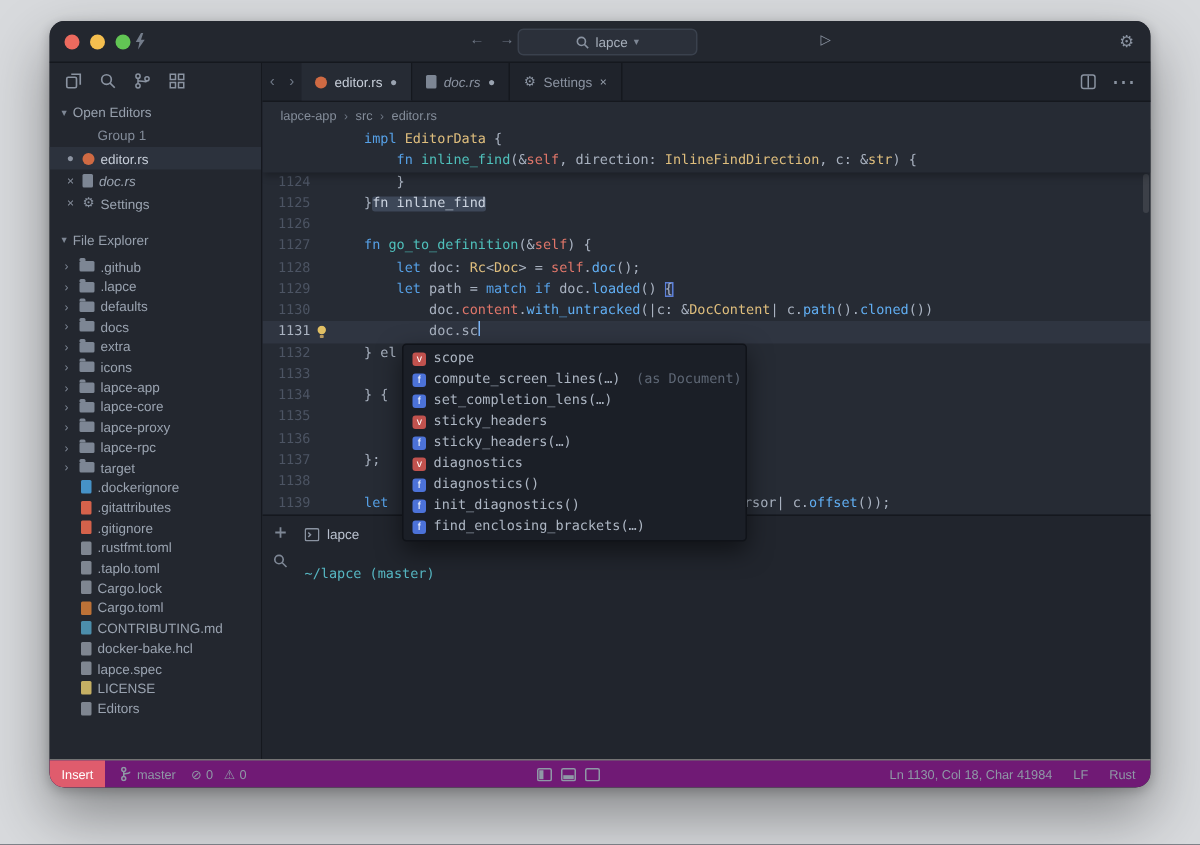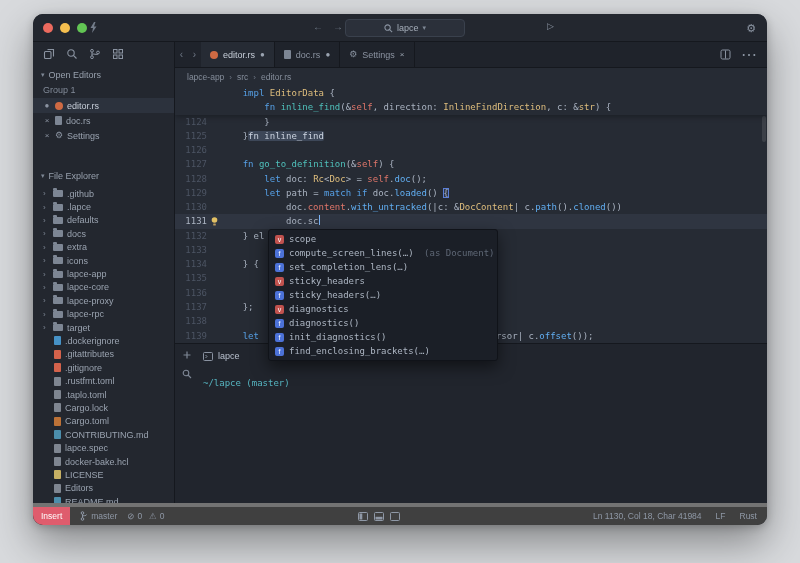--- a/index.html
+++ b/index.html
@@ -18,26 +18,26 @@
 .palette .chev{font-size:7px;color:#7e8795}
 .play{position:absolute;left:514px;top:7px;font-size:9px;color:#8a93a1}
 .gearbtn{position:absolute;right:11px;top:6px;font-size:11px;color:#8a93a1;line-height:16px}
 
 .main{flex:1;display:flex;min-height:0}
 
 .sidebar{flex:0 0 142px;background:#23272f;border-right:1px solid #15181e;display:flex;flex-direction:column;overflow:hidden;font-size:9px}
 .activity{height:24px;display:flex;align-items:center;gap:11px;padding:0 10px}
 .section-h{height:17px;display:flex;align-items:center;gap:4px;padding:0 8px;color:#97a0ad}
 .section-h .schev{font-size:7px;color:#7e8795}
-.section-h.fe{margin-top:24px}
-.group-h{height:15px;line-height:15px;padding-left:10px;color:#828b99}
+.section-h.fe{margin-top:8px}
+.group-h{height:15px;line-height:15px;padding-left:32px;color:#828b99}
 .oe-item{height:15px;display:flex;align-items:center;gap:4px;padding:0 6px 0 10px;color:#9aa3b0}
 .oe-item.active{background:#2c323d;color:#c7ced9}
 .oe-lead{width:8px;text-align:center;color:#8b93a1;font-size:8px}
-.oe-item .italic,.tab .italic{}
+.oe-item .italic,.tab .italic{font-style:italic}
 .tree{flex:1;overflow:hidden;padding-top:3px}
 .tree-item{height:13.4px;display:flex;align-items:center;gap:4px;color:#9aa3b0}
 .tree-item.folder{padding-left:10px}
 .tree-item.file{padding-left:21px}
 .tchev{width:6px;color:#7e8795;font-size:8px}
 .i-folder{width:10px;height:7px;background:#7d8694;border-radius:1px;position:relative;display:inline-block;flex:0 0 10px}
 .i-folder::before{content:"";position:absolute;left:0;top:-2px;width:4px;height:2px;background:#7d8694;border-radius:1px 1px 0 0}
 .i-filec{width:7px;height:9px;border-radius:1px;display:inline-block;flex:0 0 7px;opacity:.9}
 .i-rust{width:8px;height:8px;border-radius:50%;background:#cf6a43;display:inline-block;flex:0 0 8px}
 .i-doc{width:7px;height:9px;border-radius:1px;background:#7d8694;display:inline-block;flex:0 0 7px}
@@ -74,21 +74,21 @@
 .term-tab{position:absolute;left:28px;top:4px;height:16px;display:flex;align-items:center;gap:5px;color:#b9c1ce}
 .term-content{position:absolute;left:28px;top:34px;font-family:"DejaVu Sans Mono",monospace;color:#56b6c2}
 
 .popup{position:absolute;left:93px;top:187px;width:230px;background:#1b1f27;border:1px solid #101319;border-radius:3px;box-shadow:0 6px 16px rgba(0,0,0,.5);padding:2px 0;z-index:10;font-family:"DejaVu Sans Mono",monospace;font-size:9px}
 .pop-row{height:14px;display:flex;align-items:center;gap:5px;padding:0 6px;color:#adb6c3;white-space:pre}
 .pop-row.selected{background:#2d3542}
 .kind{flex:0 0 9px;width:9px;height:9px;border-radius:2px;color:#fff;font-size:7px;line-height:9px;text-align:center;font-family:"Liberation Sans",sans-serif}
 .kind.f{background:#4c72d8}.kind.v{background:#c1524e}
 .pop-detail{color:#5e6775}
 
-.statusbar{flex:0 0 18px;background:#404040;border-top:4px solid #737373;display:flex;font-size:8.5px;color:#8f98a6}
+.statusbar{flex:0 0 18px;background:#701a75;border-top:1px solid #737373;display:flex;font-size:8.5px;color:#8f98a6}
 .mode{height:18px;background:#df5c6d;color:#fff;display:flex;align-items:center;justify-content:center;padding:0 8px}
 .sb-item{display:flex;align-items:center;gap:3px;margin-left:10px}
 .sb-center{margin-left:auto;display:flex;gap:6px;align-items:center}
 .sb-right{margin-left:auto;display:flex;gap:14px;align-items:center;padding-right:10px}
 svg{display:block}
 </style>
 </head>
 <body>
 
 <div class="window">
@@ -262,37 +262,33 @@
           <div class="tree-item file">
             <span class="i-filec" style="background: rgb(206, 123, 57);"></span>
             <span>Cargo.toml</span>
           </div>
           <div class="tree-item file">
             <span class="i-filec" style="background: rgb(81, 154, 186);"></span>
             <span>CONTRIBUTING.md</span>
           </div>
           <div class="tree-item file">
             <span class="i-filec" style="background: rgb(138, 145, 156);"></span>
+            <span>docker-bake.hcl</span>
+          </div>
+          <div class="tree-item file">
+            <span class="i-filec" style="background: rgb(138, 145, 156);"></span>
             <span>lapce.spec</span>
-          </div>
-          <div class="tree-item file">
-            <span class="i-filec" style="background: rgb(138, 145, 156);"></span>
-            <span>docker-bake.hcl</span>
           </div>
           <div class="tree-item file">
             <span class="i-filec" style="background: rgb(216, 192, 106);"></span>
             <span>LICENSE</span>
           </div>
           <div class="tree-item file">
             <span class="i-filec" style="background: rgb(138, 145, 156);"></span>
             <span>Editors</span>
-          </div>
-          <div class="tree-item file">
-            <span class="i-filec" style="background: rgb(81, 154, 186);"></span>
-            <span>README.md</span>
           </div>
         </div>
     </div>
 
     <div class="editor-col">
       <div class="tabbar">
         <span class="tnav">‹</span>
         <span class="tnav">›</span>
         <div id="tabs" class="tabs">
             <div class="tab active">

